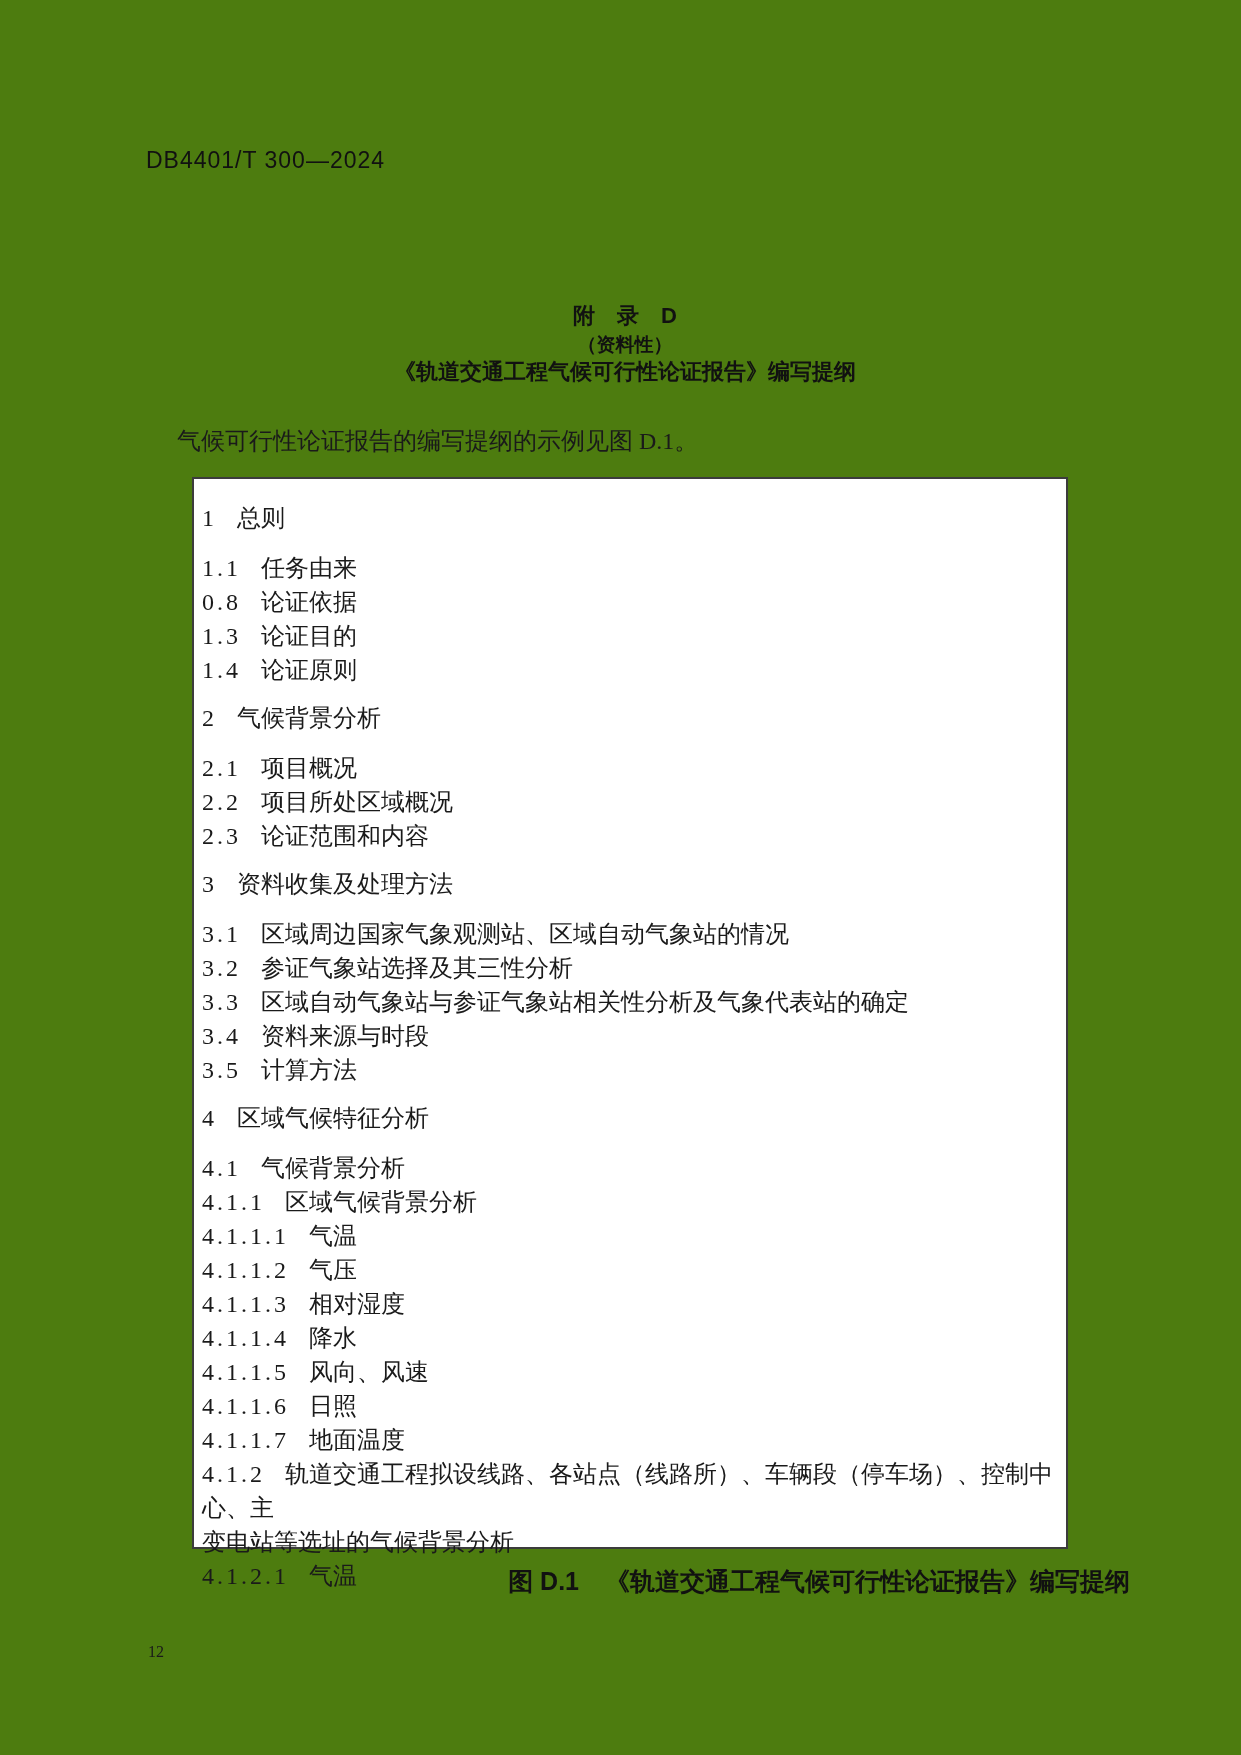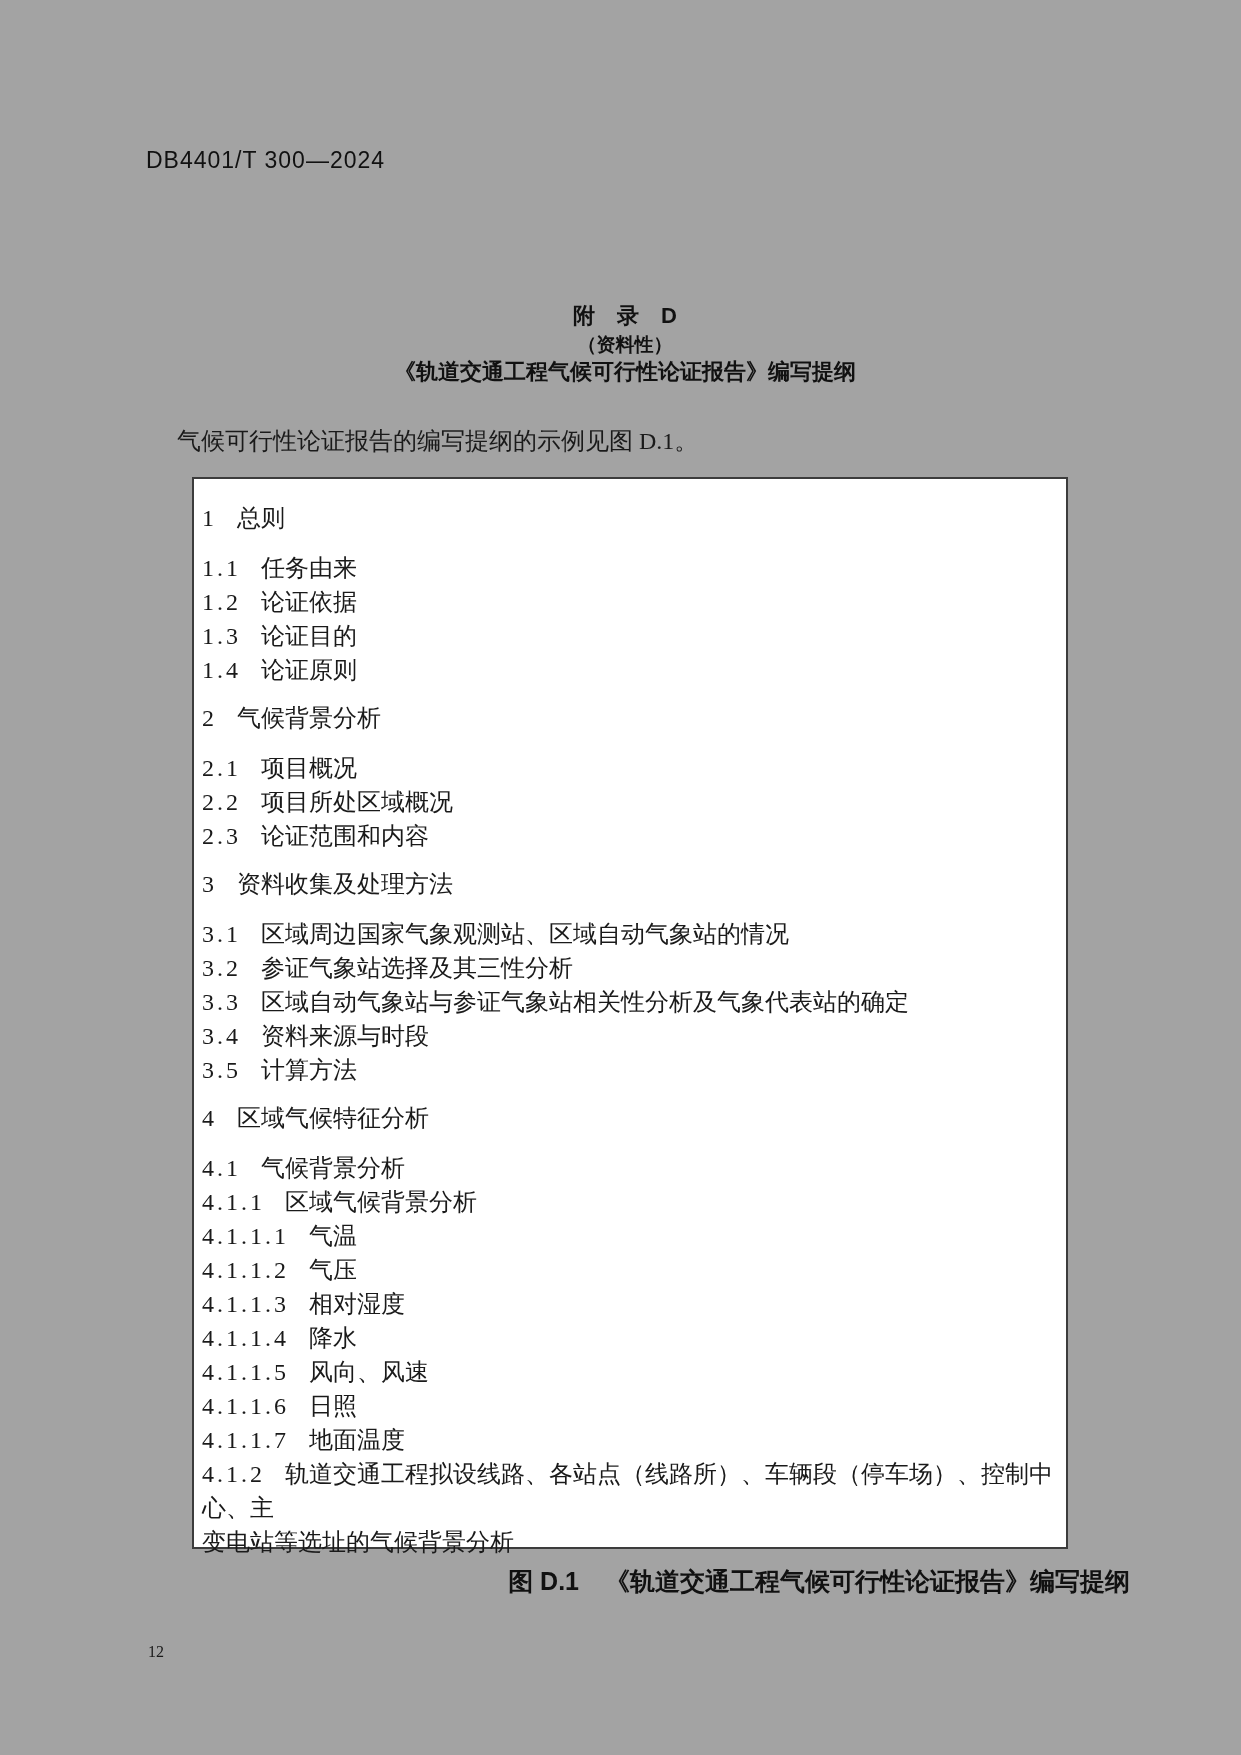--- a/index.html
+++ b/index.html
@@ -1,21 +1,21 @@
 <!DOCTYPE html>
 <html><head>
 <meta charset="utf-8">
 <style>
   html, body { margin: 0; padding: 0; background: #e8e8e8; }
   .page {
     position: relative;
     width: 1241px;
     height: 1755px;
     margin: 0 auto;
-    background: #a3a3a3;
+    background: #4d7c0f;
     color: #1a1a1a;
     font-family: "Liberation Serif", serif;
     overflow: hidden;
   }
 
   .doc-header {
     position: absolute;
     left: 146px;
     top: 147px;
     font-family: "Liberation Sans", sans-serif;
@@ -110,21 +110,21 @@
   <div class="centered-block appendix-class">（资料性）</div>
 
   <div class="centered-block appendix-heading">《轨道交通工程气候可行性论证报告》编写提纲</div>
 
   <div class="intro">气候可行性论证报告的编写提纲的示例见图 D.1。</div>
 
   <div class="figure-box">
     <div class="outline">
         <div class="outline-line section"><span class="num">1</span><span class="lab">总则</span></div>
         <div class="outline-line"><span class="num">1.1</span><span class="lab">任务由来</span></div>
-        <div class="outline-line"><span class="num">1.2</span><span class="lab">论证依据</span></div>
+        <div class="outline-line"><span class="num">0.8</span><span class="lab">论证依据</span></div>
         <div class="outline-line"><span class="num">1.3</span><span class="lab">论证目的</span></div>
         <div class="outline-line"><span class="num">1.4</span><span class="lab">论证原则</span></div>
         <div class="outline-line section"><span class="num">2</span><span class="lab">气候背景分析</span></div>
         <div class="outline-line"><span class="num">2.1</span><span class="lab">项目概况</span></div>
         <div class="outline-line"><span class="num">2.2</span><span class="lab">项目所处区域概况</span></div>
         <div class="outline-line"><span class="num">2.3</span><span class="lab">论证范围和内容</span></div>
         <div class="outline-line section"><span class="num">3</span><span class="lab">资料收集及处理方法</span></div>
         <div class="outline-line"><span class="num">3.1</span><span class="lab">区域周边国家气象观测站、区域自动气象站的情况</span></div>
         <div class="outline-line"><span class="num">3.2</span><span class="lab">参证气象站选择及其三性分析</span></div>
         <div class="outline-line"><span class="num">3.3</span><span class="lab">区域自动气象站与参证气象站相关性分析及气象代表站的确定</span></div>
@@ -135,20 +135,21 @@
         <div class="outline-line"><span class="num">4.1.1</span><span class="lab">区域气候背景分析</span></div>
         <div class="outline-line"><span class="num">4.1.1.1</span><span class="lab">气温</span></div>
         <div class="outline-line"><span class="num">4.1.1.2</span><span class="lab">气压</span></div>
         <div class="outline-line"><span class="num">4.1.1.3</span><span class="lab">相对湿度</span></div>
         <div class="outline-line"><span class="num">4.1.1.4</span><span class="lab">降水</span></div>
         <div class="outline-line"><span class="num">4.1.1.5</span><span class="lab">风向、风速</span></div>
         <div class="outline-line"><span class="num">4.1.1.6</span><span class="lab">日照</span></div>
         <div class="outline-line"><span class="num">4.1.1.7</span><span class="lab">地面温度</span></div>
         <div class="outline-line"><span class="num">4.1.2</span><span class="lab">轨道交通工程拟设线路、各站点（线路所）、车辆段（停车场）、控制中心、主
 变电站等选址的气候背景分析</span></div>
+        <div class="outline-line"><span class="num">4.1.2.1</span><span class="lab">气温</span></div>
       </div>
   </div>
 
   <div class="caption-block">
     <span>图 D.1</span><span class="cap-gap"></span><span>《轨道交通工程气候可行性论证报告》编写提纲</span>
   </div>
 
   <div class="page-number">12</div>
 
 </div>

